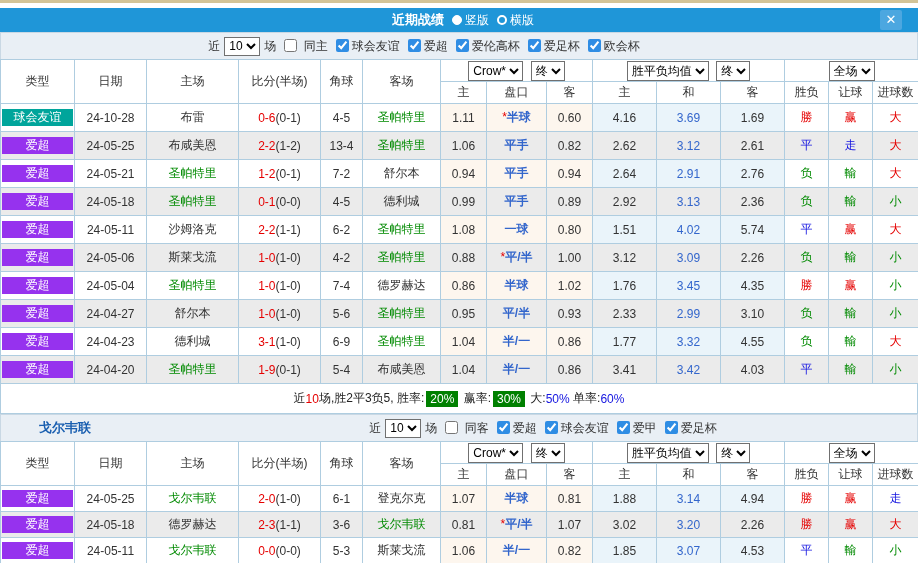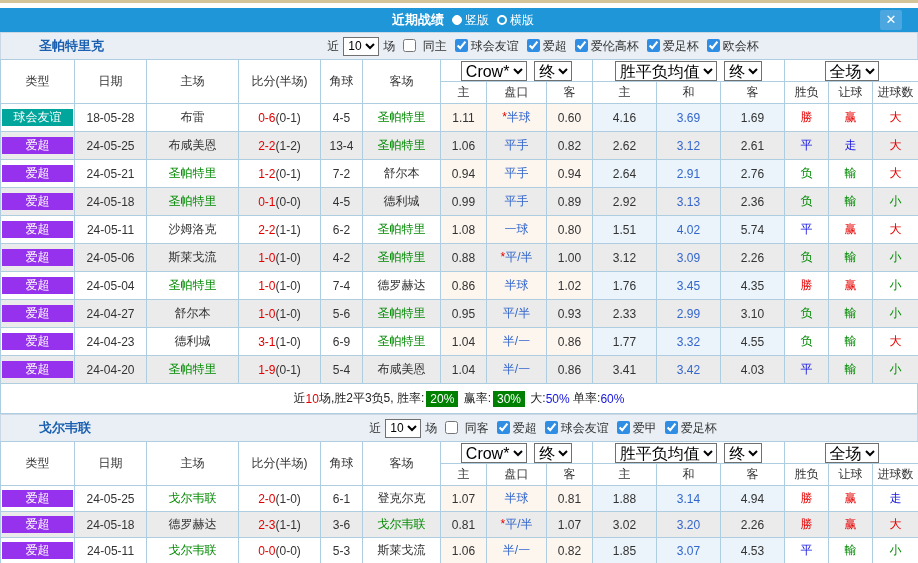--- a/index.html
+++ b/index.html
@@ -26,28 +26,28 @@
   .filters .flabel { margin: 0 2px; }
   .filters select { height: 19px; font-size: 12px; border: 1px solid #707070;
     background: #fff; margin: 0 2px; }
   .filters input[type=checkbox] { width: 13px; height: 13px; accent-color: #2F8DE4;
     vertical-align: -2px; margin: 0 1px 0 6px; }
   
   table { border-collapse: collapse; table-layout: fixed; width: 918px; }
   th, td { border: 1px solid #AFCDE0; font-size: 12px; text-align: center;
     padding: 0; overflow: hidden; white-space: nowrap; color: #333; }
   thead th { background: #fff; font-weight: normal; height: 22px; }
-  thead select { height: 20px; font-size: 16px; border: 1px solid #707070; background: #fff; margin: 0 2px; }
+  thead select { height: 20px; font-size: 12px; border: 1px solid #707070; background: #fff; margin: 0 2px; }
   tr.data { height: 28px; }
   .section.compact tr.data { height: 26px; }
   td.type-cell { padding: 2px 1px; }
   .badge { height: 100%; display: flex; align-items: center; justify-content: center;
     color: #fff; font-size: 12px; }
   .ft { color: #E50000; } .ht { color: #333; }
-  .star { color: #E50000; } .hval { color: #3366CC; }
+  .star { color: #E50000; } .hval { color: #3366CC; font-weight: bold; }
   td.draw { color: #3366CC; }
   tr.data td.warm { background: #FDF6EE; }
   tr.data td.cool { background: #EAF4FA; }
   tr.data.alt td { background: #EBEBEB; }
   .c-red { color: #E50000; } .c-blue { color: #1414E0; } .c-green { color: #018A01; }
   .team-focus { color: #018A01; }
   
   .summary { height: 30px; border: 1px solid #AFCDE0; border-top: none;
     display: flex; align-items: center; justify-content: center; font-size: 12px; color: #222; }
   .summary .sbadge { background: #008000; color: #fff; padding: 1px 4px; margin: 0 2px; }
@@ -63,21 +63,20 @@
   <span class="radio sel"></span>
   <span class="rlabel">竖版</span>
   <span class="radio unsel"></span>
   <span class="rlabel">横版</span>
   <span class="close-btn">✕</span>
 </div>
 
 <div id="sections">
   <div class="section">
     <div class="filter-row">
-      <span class="team-name">圣帕特里克</span>
       <div class="filters">
         <span class="flabel f-prefix">近</span>
         <select class="count-select"><option>10</option></select>
         <span class="flabel f-suffix">场</span>
         <label>
           <input type="checkbox" class="venue-chk" style="">
           <span class="flabel venue-lbl">同主</span>
         </label>
       <label><input type="checkbox" checked="" style=""><span class="flabel">球会友谊</span></label>
           <label><input type="checkbox" checked="" style=""><span class="flabel">爱超</span></label>
@@ -134,21 +133,21 @@
             <th>胜负</th>
             <th>让球</th>
             <th>进球数</th>
           </tr>
       </thead>
       <tbody>
   <tr class="data">
     <td class="type-cell">
               <div class="badge" style="background: rgb(0, 165, 155);">球会友谊</div>
             </td>
-    <td>18-05-28</td>
+    <td>24-10-28</td>
     <td>布雷</td>
     <td><span class="ft">0-6</span><span class="ht">(0-1)</span></td>
     <td>4-5</td>
     <td class="team-focus">圣帕特里</td>
     <td class="warm">1.11</td>
     <td class="warm"><span class="star">*</span><span class="hval">半球</span></td>
     <td class="warm">0.60</td>
     <td class="cool">4.16</td>
     <td class="cool draw">3.69</td>
     <td class="cool">1.69</td>

